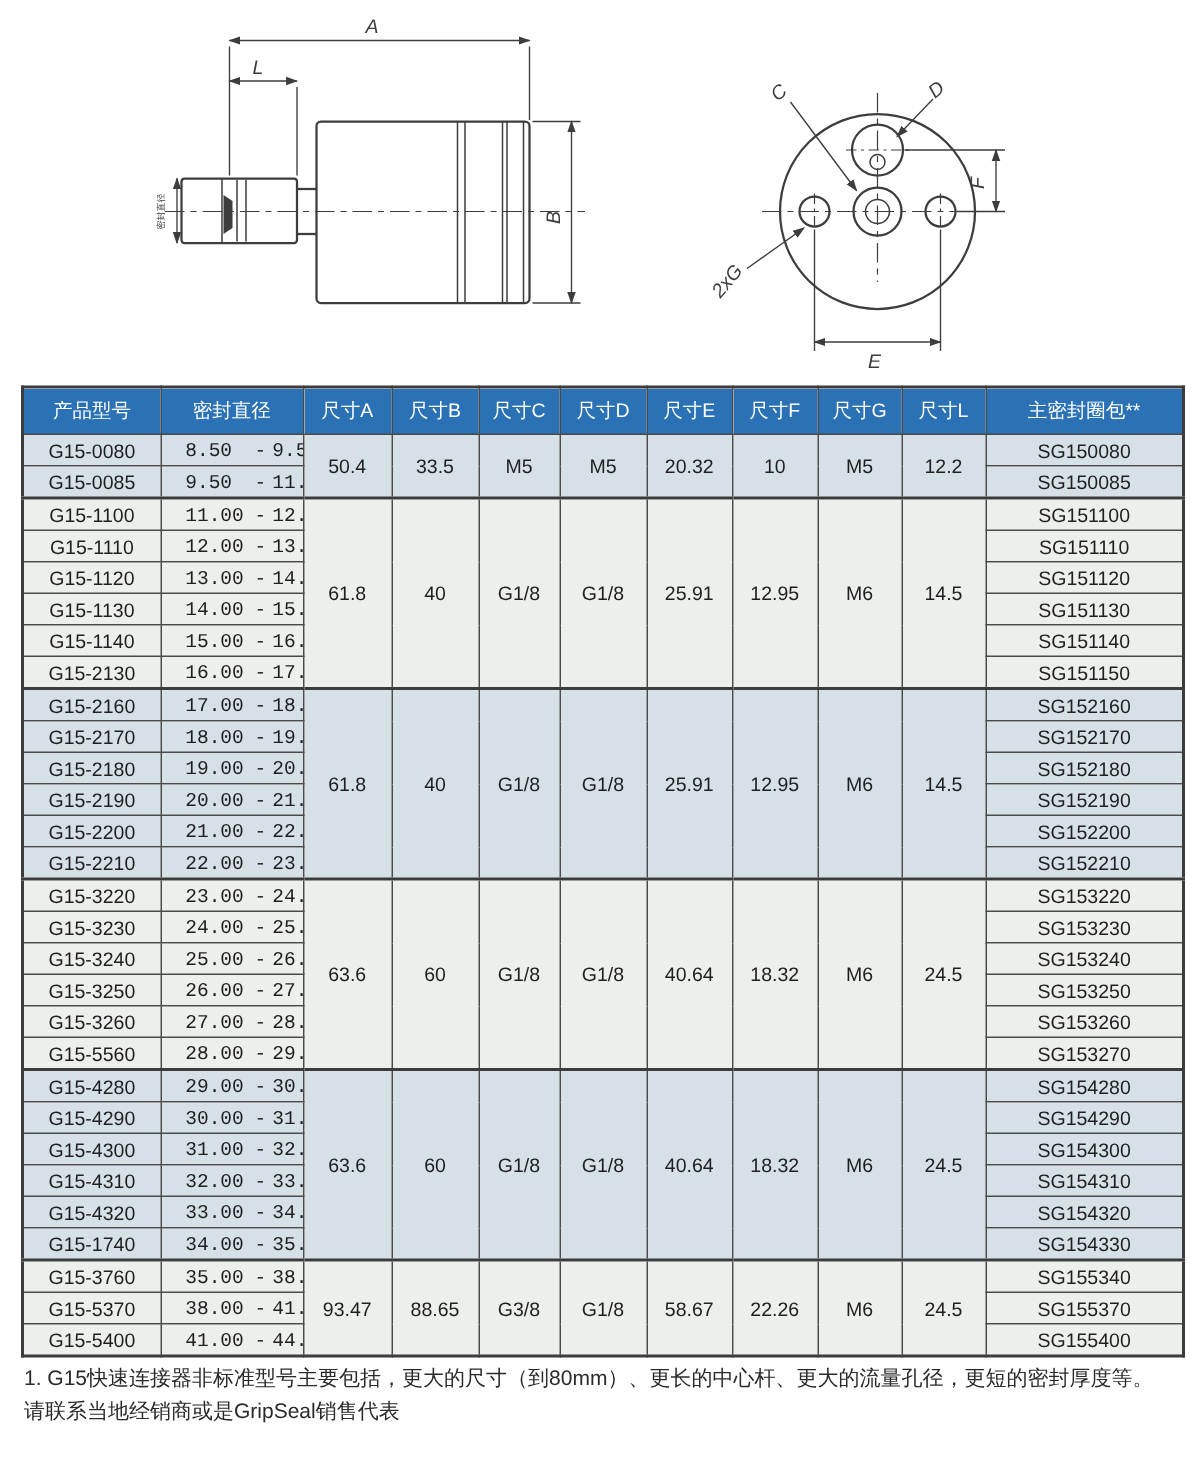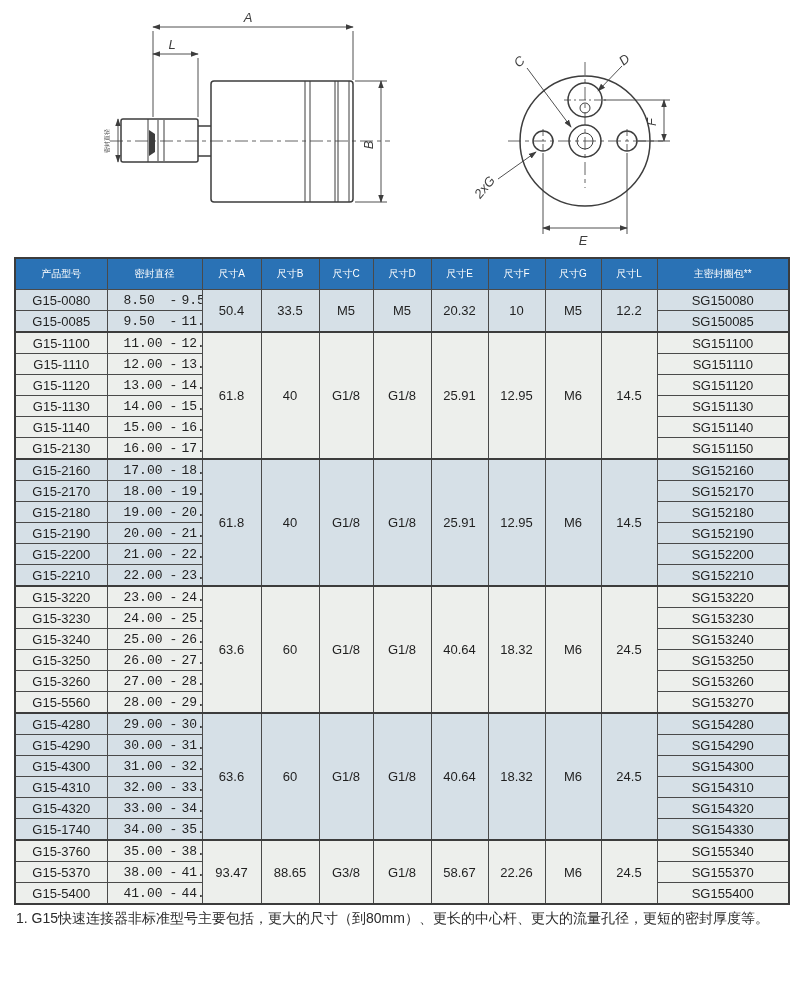--- a/index.html
+++ b/index.html
@@ -24,21 +24,21 @@
   svg .dash{fill:none;stroke:var(--line);stroke-width:0.8;stroke-dasharray:7 3 2 3;}
   svg text{fill:var(--line);font-size:13px;font-style:italic;font-family:"Liberation Sans","DejaVu Sans",sans-serif;}
   svg text.tiny{font-size:6px;font-style:normal;}
 
   .spec-table{position:absolute;left:14px;top:257px;width:774px;}
   .spec-table table{border-collapse:collapse;table-layout:fixed;width:774px;border:2px solid var(--border-heavy);}
   .spec-table th,.spec-table td{
     border:1px solid var(--border);text-align:center;padding:0;overflow:hidden;
     white-space:nowrap;font-size:13px;height:20px;color:var(--ink);
   }
-  .spec-table thead th{background:var(--header-bg);color:var(--header-fg);height:30px;font-size:10px;font-weight:500;}
+  .spec-table thead th{background:var(--header-bg);color:var(--header-fg);height:30px;font-size:13px;font-weight:500;}
   tr.tint-blue td{background:var(--tint-blue);}
   tr.tint-light td{background:var(--tint-light);}
   tr.group-start td{border-top:2px solid var(--border-heavy);}
   td.range{text-align:left;padding-left:16px;font-family:Liberation Mono, monospace;}
   td.range .rmin{display:inline-block;width:42px;text-align:left;}
   td.range .rdash{display:inline-block;width:16px;text-align:center;}
   td.range .rmax{display:inline-block;}
 
   .notes{position:absolute;left:16px;top:908px;width:770px;font-size:14px;line-height:21px;color:#2a2a2a;}
   .notes p{margin:0 0 1px 0;}
@@ -359,13 +359,14 @@
           <td>G15-5400</td>
           <td class="range"><span class="rmin">41.00</span><span class="rdash">-</span><span class="rmax">44.00</span></td>
           <td>SG155400</td>
         </tr>
       </tbody>
   </table>
 </div>
 
 <div class="notes" id="notes">
     <p>1. G15快速连接器非标准型号主要包括，更大的尺寸（到80mm）、更长的中心杆、更大的流量孔径，更短的密封厚度等。</p>
+    <p>请联系当地经销商或是GripSeal销售代表</p>
   </div>
 
 </body></html>

